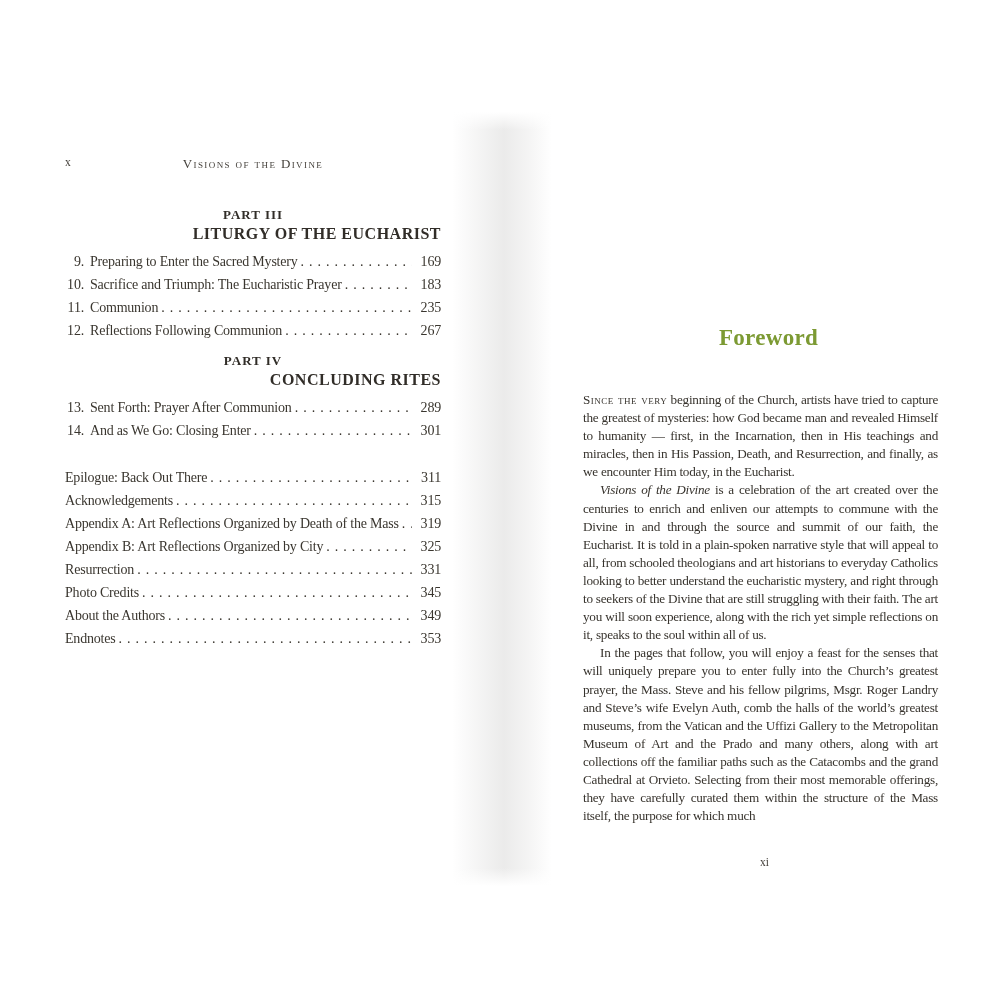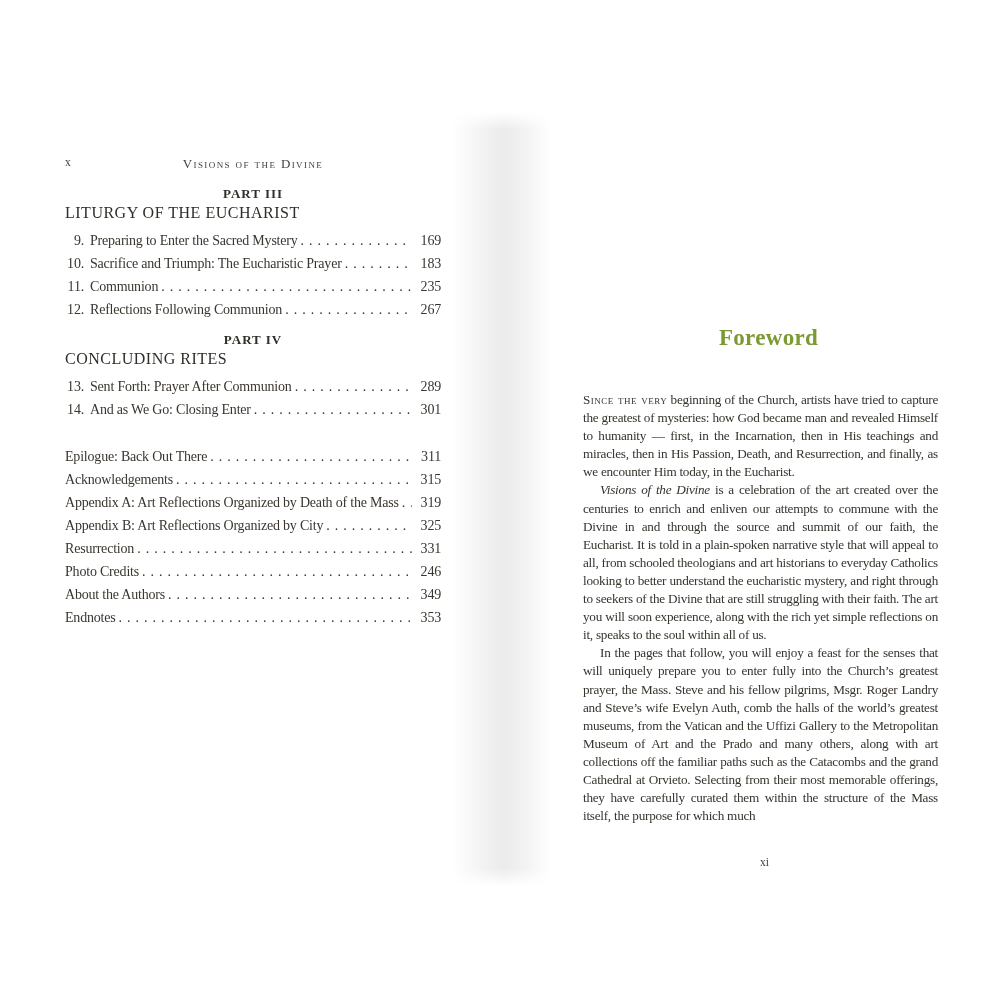--- a/index.html
+++ b/index.html
@@ -15,25 +15,25 @@
   .gutter::after{content:"";position:absolute;left:0;right:0;bottom:0;height:18px;
     background:linear-gradient(to top,#fff,rgba(255,255,255,0));}
 
   
   .left-page{position:absolute;left:65px;top:156px;width:376px;}
   .page-header{position:relative;height:16px;}
   .folio{position:absolute;left:0;top:0;font-size:11.5px;color:#45413b;}
   .running-title{position:absolute;left:0;right:0;top:0;text-align:center;
     font-variant:small-caps;letter-spacing:1.4px;font-size:13px;color:#45413b;}
 
-  #toc{margin-top:13px;font-size:14px;letter-spacing:-0.2px;color:#3a362f;}
+  #toc{margin-top:34px;font-size:14px;letter-spacing:-0.2px;color:#3a362f;}
   .part-name{text-align:center;font-weight:bold;font-size:13px;letter-spacing:1px;
     line-height:18px;color:#312d28;}
-  .part-title{text-align:left;font-size:16px;letter-spacing:0.5px;line-height:20px;
-    margin-bottom:6px;color:#312d28;}
+  .part-title{text-align:right;font-size:16px;letter-spacing:0.5px;line-height:20px;
+    margin-bottom:6px;color:#312d28;font-weight:bold;}
   .toc-section + .toc-section{margin-top:10px;}
   .toc-row{display:flex;height:23px;line-height:23px;align-items:baseline;}
   .toc-num{flex:0 0 19px;text-align:right;margin-right:6px;}
   .toc-title{white-space:nowrap;flex-shrink:0;}
   .toc-dots{flex:1 1 0;min-width:2px;overflow:hidden;white-space:nowrap;margin:0 3px;}
   .toc-dots::after{content:"..................................................................";
     letter-spacing:5px;color:#3a362f;}
   .toc-page{flex:0 0 26px;text-align:right;}
   .back-matter{margin-top:24px;}
 
@@ -135,21 +135,21 @@
             <span class="toc-page">325</span>
           </div>
           <div class="toc-row">
             <span class="toc-title">Resurrection</span>
             <span class="toc-dots"></span>
             <span class="toc-page">331</span>
           </div>
           <div class="toc-row">
             <span class="toc-title">Photo Credits</span>
             <span class="toc-dots"></span>
-            <span class="toc-page">246</span>
+            <span class="toc-page">345</span>
           </div>
           <div class="toc-row">
             <span class="toc-title">About the Authors</span>
             <span class="toc-dots"></span>
             <span class="toc-page">349</span>
           </div>
           <div class="toc-row">
             <span class="toc-title">Endnotes</span>
             <span class="toc-dots"></span>
             <span class="toc-page">353</span>

